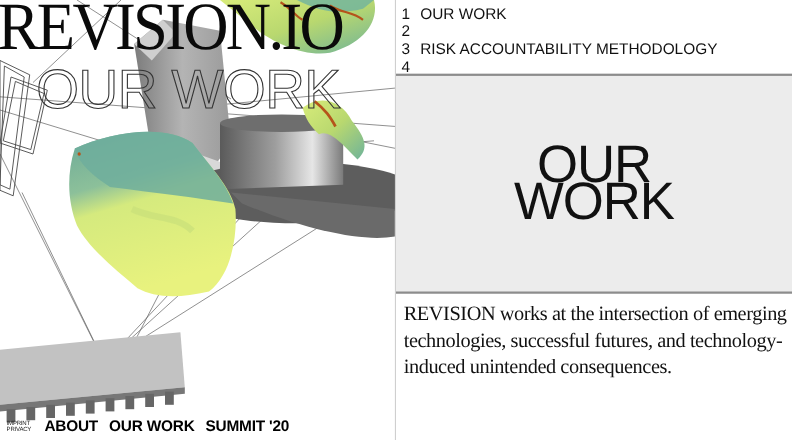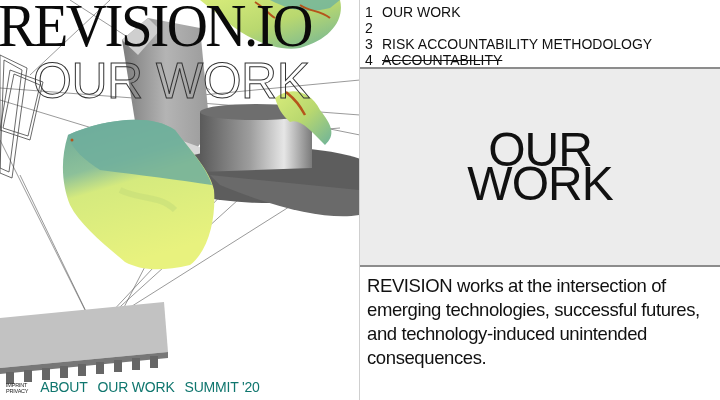--- a/index.html
+++ b/index.html
@@ -19,21 +19,21 @@
     position: absolute; left: 33px; top: 56px;
     font-family: "Liberation Sans", sans-serif; font-size: 50px; font-weight: 400;
     color: transparent; -webkit-text-stroke: 1px #333; letter-spacing: -0.5px;
     line-height: 1; white-space: nowrap; z-index: 3;
   }
   .footer-nav {
     position: absolute; left: 6px; bottom: 6px; display: flex; align-items: flex-end; gap: 10px; z-index: 4;
   }
   .legal { display: flex; flex-direction: column; font-size: 5.5px; line-height: 6px; color: #222; letter-spacing: -0.2px; margin-right: 2px; }
   .legal span { cursor: pointer; }
-  .footer-nav .nav-link { font-size: 14px; color: #0f766e; text-decoration: none; letter-spacing: -0.2px; line-height: 1; cursor: pointer; }
+  .footer-nav .nav-link { font-size: 14px; color: #000000; text-decoration: none; letter-spacing: -0.2px; line-height: 1; cursor: pointer; font-weight: bold; }
 
   
   .vdivider { position: absolute; left: 359px; top: 0; width: 1px; height: 400px; background: #cfcfcf; }
 
   
   .right { position: absolute; left: 360px; top: 0; width: 360px; height: 400px; }
   .toc { position: absolute; left: 5px; top: 4px; list-style: none; }
   .toc li { font-size: 14px; line-height: 16px; display: flex; gap: 9px; color: #111; cursor: pointer; }
   .toc li .num { width: 8px; }
   .toc li.struck .label { text-decoration: line-through; }
@@ -41,21 +41,21 @@
   .hero {
     position: absolute; left: 0; top: 67px; width: 360px; height: 200px;
     background: #ececec; border-top: 2px solid #8c8c8c; border-bottom: 2px solid #8c8c8c;
     display: flex; align-items: center; justify-content: center;
   }
   .hero-title { font-size: 48px; line-height: 34px; text-align: center; color: #111; letter-spacing: -1px; }
   .hero-title span { display: block; }
 
   .desc {
     position: absolute; left: 7px; top: 274px; width: 350px;
-    font-family: Liberation Sans, sans-serif; font-size: 18.5px; line-height: 24px; color: #111; letter-spacing: -0.4px;
+    font-family: Liberation Serif, serif; font-size: 18.5px; line-height: 24px; color: #111; letter-spacing: -0.4px;
   }
 </style>
 </head>
 <body>
 
 <div class="left">
   <svg class="art" viewBox="0 0 359 400">
     <defs>
       <linearGradient id="metal" x1="0" x2="1" y1="0" y2="0">
         <stop offset="0" stop-color="#5a5a5a"></stop>
@@ -173,21 +173,20 @@
     </li>
     <li>
       <span class="num">2</span>
     </li>
     <li>
       <span class="num">3</span>
       <span class="label">RISK ACCOUNTABILITY METHODOLOGY</span>
     </li>
     <li class="struck">
       <span class="num">4</span>
-      <span class="label">ACCOUNTABILITY</span>
     </li>
   </ol>
 
   <div class="hero">
     <div class="hero-title">
       <span>OUR</span>
       <span>WORK</span>
     </div>
   </div>
 

